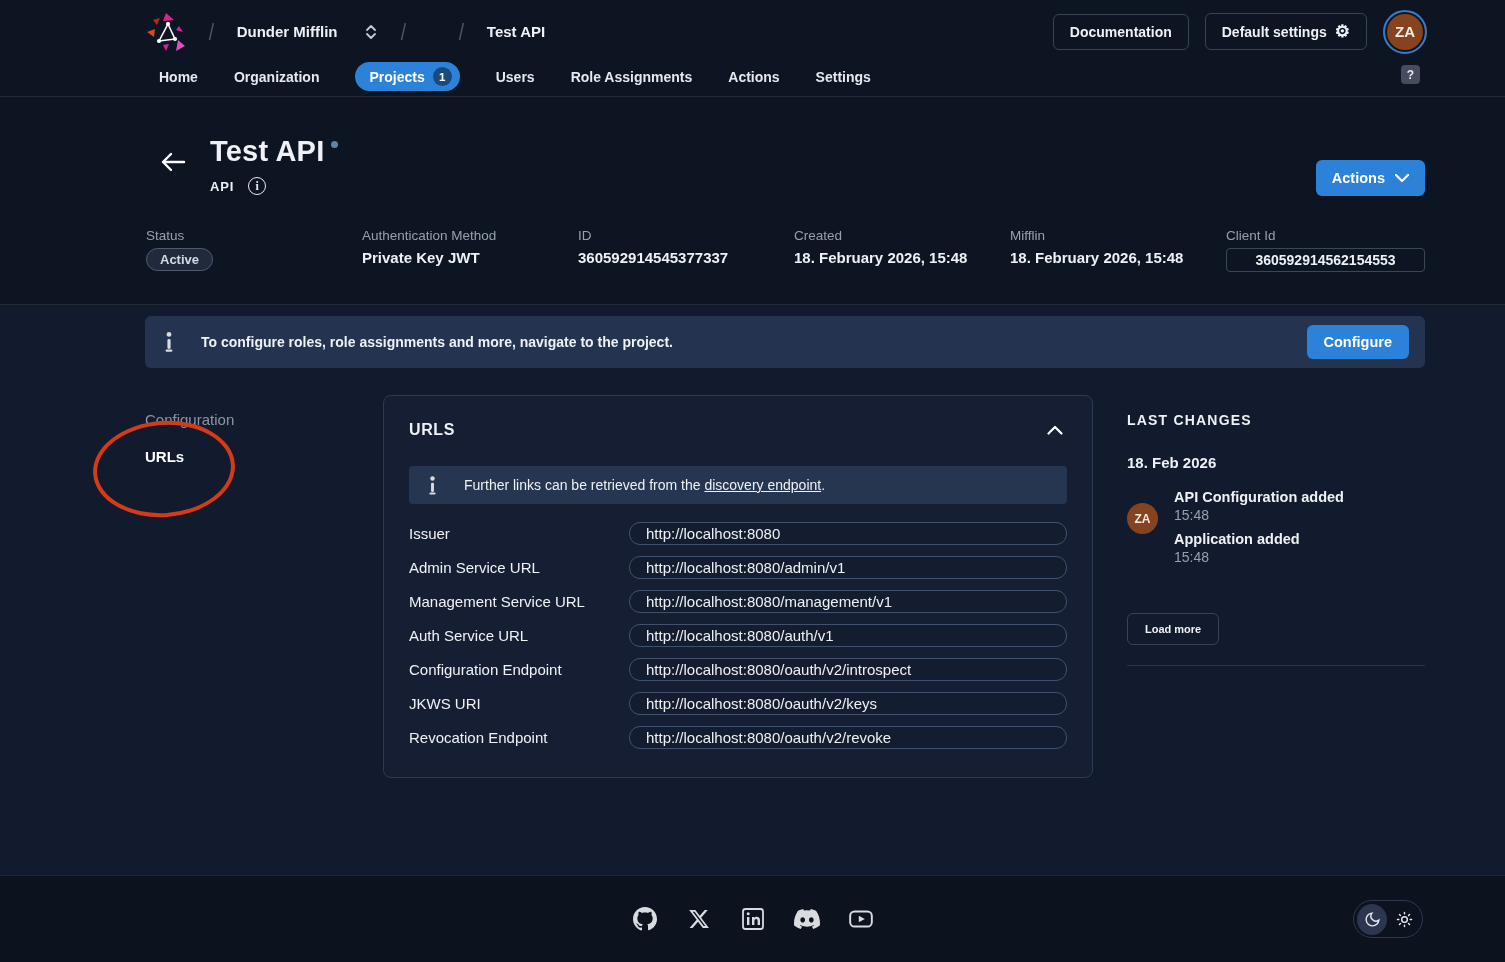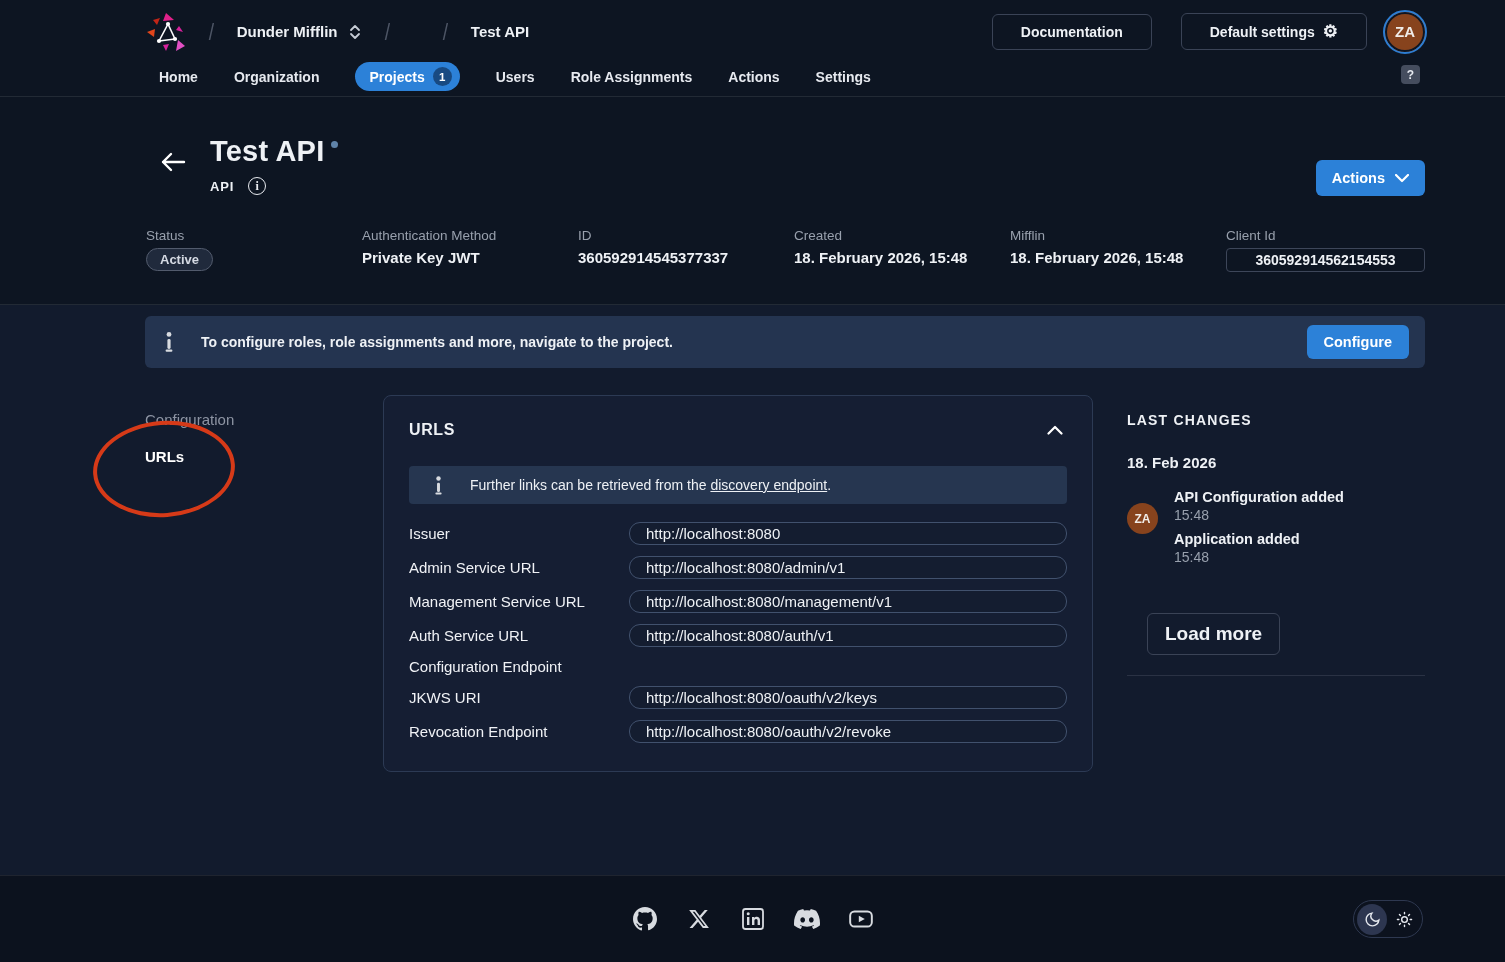--- a/index.html
+++ b/index.html
@@ -8,28 +8,28 @@
     font-family:"Liberation Sans", sans-serif;
     background:#121b2d; color:#eef1f5;
     -webkit-font-smoothing:antialiased;
   }
 
   
   .topbar { background:#0d1522; border-bottom:1px solid rgba(255,255,255,.09); }
   .crumb-row { height:63px; display:flex; align-items:center; padding:0 78px 0 146px; }
   .logo { width:40px; height:40px; flex:0 0 auto; cursor:pointer; }
   .slash { color:#4d5565; font-size:24px; font-weight:300; margin:0 22px; transform:scaleX(.8); }
-  .org-switch { display:flex; align-items:center; gap:10px; cursor:pointer; }
+  .org-switch { display:flex; align-items:center; gap:26px; cursor:pointer; }
   .org-name { font-size:15px; font-weight:700; }
   .crumb-proj { font-size:15px; font-weight:700; }
   .top-actions { margin-left:auto; display:flex; align-items:center; gap:16px; }
   .btn-outline {
     background:transparent; border:1px solid #3a4356; color:#eef1f5;
-    border-radius:6px; padding:9px 28px; font-size:14px; font-weight:600;
-    font-family:inherit; cursor:pointer; display:flex; align-items:center; gap:8px;margin-left:13px;
+    border-radius:6px; padding:9px 16px; font-size:14px; font-weight:600;
+    font-family:inherit; cursor:pointer; display:flex; align-items:center; gap:8px;
   }
   .gear { font-size:17px; line-height:1; }
   .avatar {
     width:44px; height:44px; border-radius:50%; background:#87431d;
     border:2px solid #2d7dd2; box-shadow:0 0 0 2px #0d1522 inset;
     display:flex; align-items:center; justify-content:center;
     font-size:15px; font-weight:700; color:#f0ece8; cursor:pointer;
   }
   .nav-row { height:33px; display:flex; align-items:center; gap:36px; padding:0 78px 6px 159px; position:relative; }
   .nav-item { font-size:14px; font-weight:600; color:#e6e9ef; cursor:pointer; white-space:nowrap; }
@@ -103,21 +103,21 @@
 
   .card {
     width:710px; flex:0 0 auto; background:#151e33; border:1px solid #2c3a54;
     border-radius:8px; padding:25px 25px 28px 25px;
   }
   .card-head { display:flex; align-items:center; }
   .card-title { font-size:16px; font-weight:600; letter-spacing:.6px; }
   .collapse-btn { margin-left:auto; cursor:pointer; display:flex; padding:4px; }
   .note {
     background:#263650; border-radius:4px; margin-top:27px; height:38px;
-    display:flex; align-items:center; gap:26px; padding:0 16px 0 24px;
+    display:flex; align-items:center; gap:26px; padding:0 16px 0 18px;
   }
   .note-text { font-size:14px; }
   .note-link { text-decoration:underline; cursor:pointer; color:#eef1f5; }
   .fields { margin-top:18px; }
   .field-row { display:flex; align-items:center; margin-top:11px; }
   .field-label { width:220px; flex:0 0 auto; font-size:15px; font-weight:400; color:#f0f2f6; }
   .field-input {
     flex:1; height:23px; background:#141d30; border:1px solid #41516d;
     border-radius:11px; color:#eef1f5; font-size:15px; font-family:inherit;
     padding:0 16px; outline:none;
@@ -131,22 +131,22 @@
     width:31px; height:31px; border-radius:50%; background:#87431d; flex:0 0 auto;
     display:flex; align-items:center; justify-content:center;
     font-size:12px; font-weight:700; color:#f0ece8; margin-top:14px;
   }
   .event-list { margin-left:16px; }
   .event { margin-bottom:8px; }
   .event-title { font-size:14.5px; font-weight:700; }
   .event-time { font-size:14px; color:#98a0ad; margin-top:2px; }
   .load-more {
     margin-top:40px; background:transparent; border:1px solid #3a4356; color:#eef1f5;
-    border-radius:6px; padding:9px 17px; font-size:19px; font-weight:600;
-    font-family:inherit; cursor:pointer;margin-left:20px;
+    border-radius:6px; padding:9px 17px; font-size:11px; font-weight:600;
+    font-family:inherit; cursor:pointer;
   }
   .right-divider { border-top:1px solid #2a3244; margin-top:20px; }
 
   
   .footer {
     background:#0c121e; height:87px; border-top:1px solid rgba(255,255,255,.08);
     display:flex; align-items:center; justify-content:center; gap:16px; position:relative;
   }
   .soc { width:38px; height:38px; display:flex; align-items:center; justify-content:center; cursor:pointer; color:#d8dbe0; }
   .theme-toggle {
@@ -320,20 +320,21 @@
         <div class="field-row">
           <span class="field-label">Management Service URL</span>
           <input class="field-input" value="http://localhost:8080/management/v1" style="">
         </div>
         <div class="field-row">
           <span class="field-label">Auth Service URL</span>
           <input class="field-input" value="http://localhost:8080/auth/v1" style="">
         </div>
         <div class="field-row">
           <span class="field-label">Configuration Endpoint</span>
+          <input class="field-input" value="http://localhost:8080/oauth/v2/introspect" style="">
         </div>
         <div class="field-row">
           <span class="field-label">JKWS URI</span>
           <input class="field-input" value="http://localhost:8080/oauth/v2/keys" style="">
         </div>
         <div class="field-row">
           <span class="field-label">Revocation Endpoint</span>
           <input class="field-input" value="http://localhost:8080/oauth/v2/revoke" style="">
         </div>
       </div>

